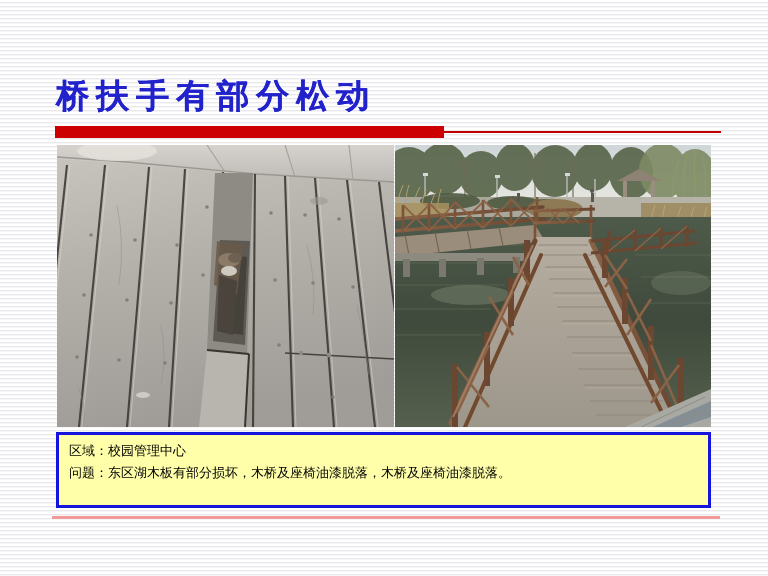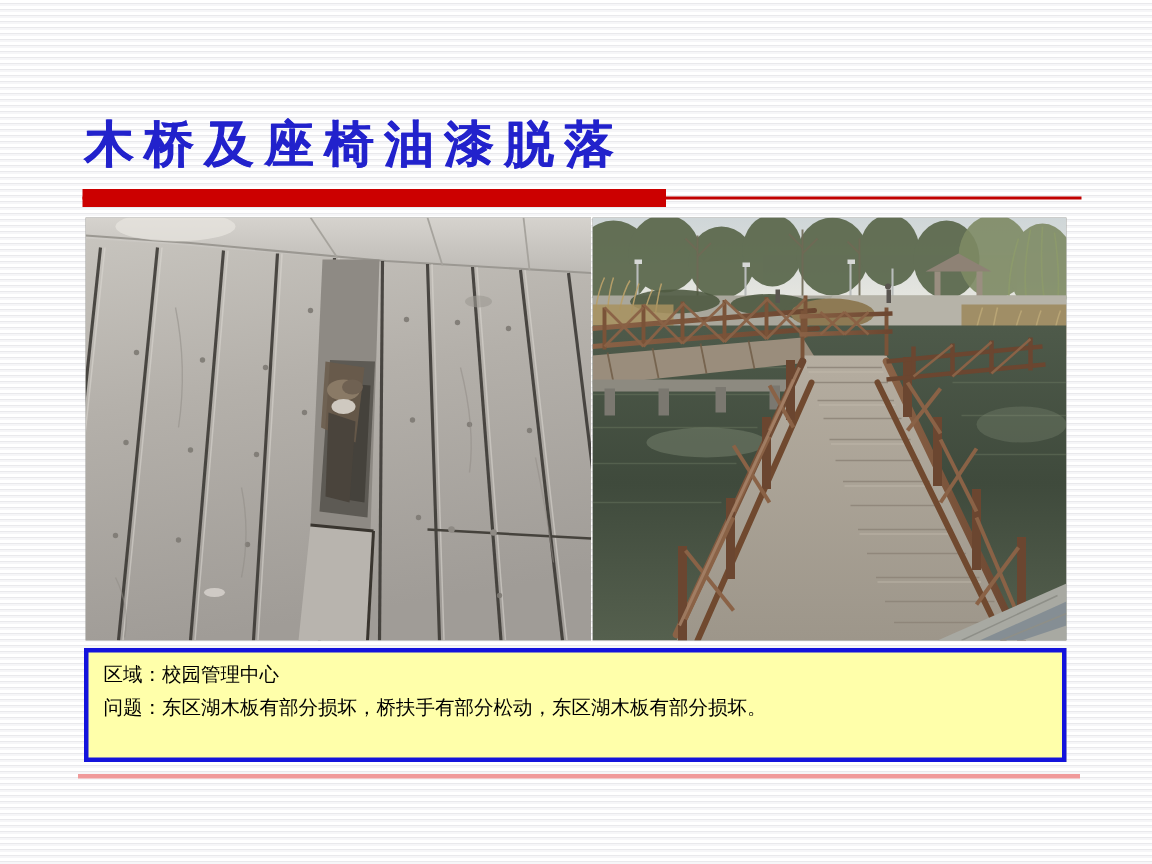--- a/index.html
+++ b/index.html
@@ -112,21 +112,21 @@
     width: 668px;
     height: 3px;
     background: #f09a9a;
   }
 </style>
 </head>
 <body>
 
 <div id="slide">
 
-  <div id="title">木桥及座椅油漆脱落</div>
+  <div id="title">桥扶手有部分松动</div>
 
   <div id="rule-thin"></div>
   <div id="rule-thick"></div>
 
   <div class="photo" id="photo-left">
     <svg viewBox="0 0 337 282" preserveAspectRatio="none">
       <defs>
         <linearGradient id="deckG" x1="0" y1="0" x2="0.2" y2="1">
           <stop offset="0" stop-color="#c9c6c0"></stop>
           <stop offset="0.45" stop-color="#b4b0aa"></stop>
@@ -497,18 +497,18 @@
       <path d="M258 282 L316 256 L316 272 L286 282 Z" fill="#7f8a92" opacity="0.85"></path>
       <g stroke="#8e8f88" stroke-width="1" fill="none">
         <path d="M246 282 L310 252"></path>
         <path d="M272 282 L316 264"></path>
       </g>
     </svg>
   </div>
 
   <div id="caption-box">
     <div class="caption-line">区域：校园管理中心</div>
-    <div class="caption-line">问题：东区湖木板有部分损坏，桥扶手有部分松动，东区湖木板有部分损坏。</div>
+    <div class="caption-line">问题：东区湖木板有部分损坏，木桥及座椅油漆脱落，木桥及座椅油漆脱落。</div>
   </div>
 
   <div id="rule-bottom"></div>
 
 </div>
 
 </body></html>

